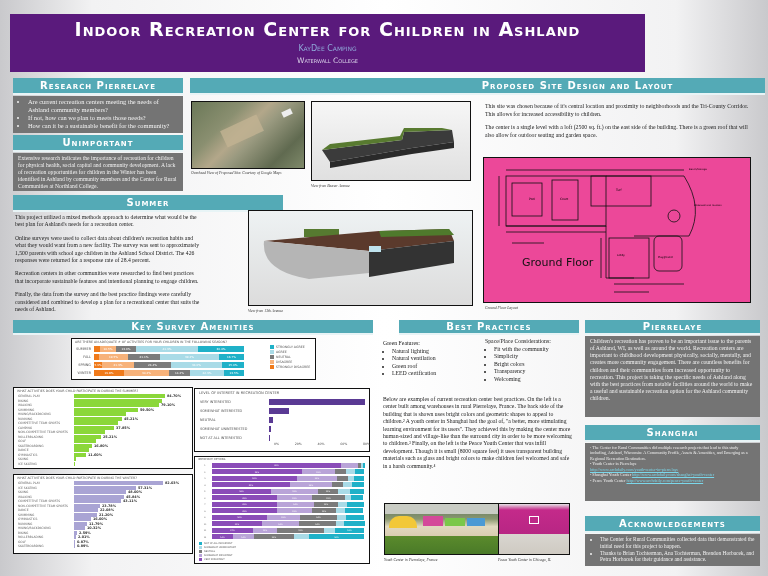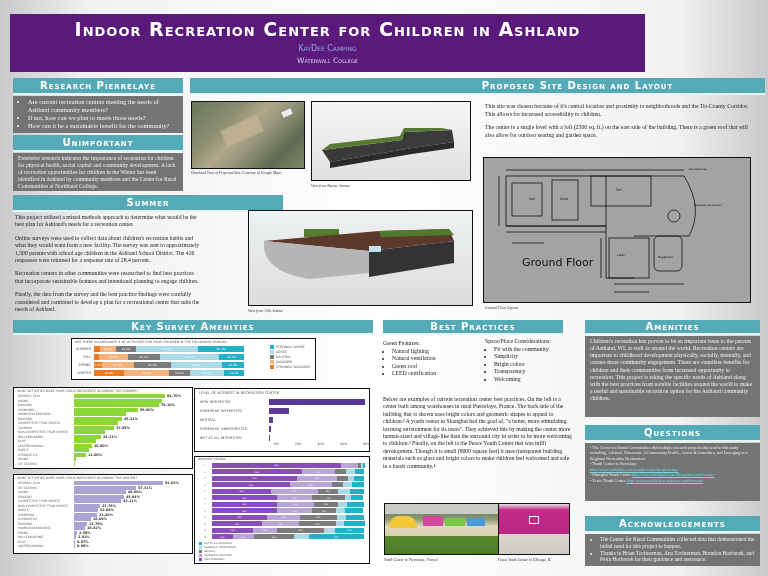--- a/index.html
+++ b/index.html
@@ -9,21 +9,21 @@
 .header{left:10px;top:14px;width:635px;height:58px;background:#5a1a7c}
 .title{width:100%;text-align:center;color:#fff;font-family:"DejaVu Sans",sans-serif;font-weight:bold;font-variant:small-caps;font-size:19px;letter-spacing:1px;padding-top:4px}
 .author{width:100%;text-align:center;color:#8fa8d8;font-family:"DejaVu Sans",sans-serif;font-variant:small-caps;font-size:8px;margin-top:4px}
 .college{width:100%;text-align:center;color:#d8d0e8;font-family:"DejaVu Sans",sans-serif;font-variant:small-caps;font-size:7.5px;margin-top:3px}
 .band{background:#54aab6;color:#fff;font-family:"DejaVu Sans",sans-serif;font-weight:bold;font-variant:small-caps;text-align:center;letter-spacing:1px;border-bottom:2px solid #e8f4f6}
 .gbox{background:#747474;color:#f2f2f2;font-size:6.4px;line-height:1.25;padding:2px 5px}
 .gbox ul{padding-left:10px}
 .txt{font-size:6.3px;line-height:1.3;color:#222}
 .txt p{margin-bottom:6px}
 .cap{font-size:3.8px;font-style:italic;color:#333}
-.frame{border:1.5px solid #111;background:#a3a3a3;overflow:hidden}
+.frame{border:1.5px solid #111;background:#ec4899;overflow:hidden}
 .chart{border:1.5px solid #111;background:#fff}
 .ctitle{font-family:"DejaVu Sans",sans-serif;font-size:3.2px;color:#555;text-transform:uppercase;padding:2px 4px}
 .hrow{display:flex;align-items:center;height:8px;margin:0 4px}
 .hlabel{width:45px;font-family:"DejaVu Sans",sans-serif;font-size:3.4px;color:#555;text-transform:uppercase;text-align:right;padding-right:3px}
 .seg{height:6px;font-family:"DejaVu Sans",sans-serif;font-size:2.8px;color:#fff;display:flex;align-items:center;justify-content:center}
 .legend-item{display:flex;align-items:center;font-family:"DejaVu Sans",sans-serif;font-size:3.2px;color:#555;text-transform:uppercase;margin-bottom:1px}
 .sw{width:4px;height:4px;margin-right:2px}
 .brow{display:flex;align-items:center;height:4.5px}
 .blabel{width:60px;font-family:"DejaVu Sans",sans-serif;font-size:3px;color:#666;text-transform:uppercase;padding-left:4px}
 .bar{height:3.6px}
@@ -497,21 +497,21 @@
         <span class="sw" style="width:3px;height:3px;background:#b9a4d8"></span>
         <span>Somewhat Important</span>
       </div>
     <div class="legend-item" style="font-size:2.4px">
         <span class="sw" style="width:3px;height:3px;background:#8a4cb8"></span>
         <span>Very Important</span>
       </div>
   </div>
 </div>
 
-<div class="abs band" style="left:383px;top:320px;width:180px;height:15px;font-size:10px;line-height:13px">Best Practices</div>
+<div class="abs band" style="left:399px;top:320px;width:180px;height:15px;font-size:10px;line-height:13px">Best Practices</div>
 <div class="abs txt" style="left:383px;top:340px;width:90px;font-size:5.8px">
   <div>Green Features:</div>
   <ul style="padding-left:9px">
     <li>Natural lighting</li>
     <li>Natural ventilation</li>
     <li>Green roof</li>
     <li>LEED certification</li>
   </ul>
 </div>
 <div class="abs txt" style="left:485px;top:338px;width:85px;font-size:5.8px">
@@ -532,24 +532,24 @@
   <div style="position:absolute;left:60px;top:14px;width:20px;height:8px;background:#7ac84a"></div>
   <div style="position:absolute;left:82px;top:14px;width:18px;height:8px;background:#4a9ad4"></div>
 </div>
 <div class="abs cap" style="left:384px;top:558px">Youth Center in Pierrelaye, France</div>
 
 <div class="abs frame" style="left:498px;top:503px;width:72px;height:52px;background:linear-gradient(180deg,#e6e2e6 0%,#c42a8a 12%,#b82684 60%,#d9d6d0 60%,#cfcac2 100%)">
   <div style="position:absolute;left:30px;top:12px;width:10px;height:8px;border:1px solid #fff"></div>
 </div>
 <div class="abs cap" style="left:498px;top:558px">Peace Youth Center in Chicago, IL</div>
 
-<div class="abs band" style="left:585px;top:320px;width:175px;height:15px;font-size:10px;line-height:13px">Amenities</div>
+<div class="abs band" style="left:585px;top:320px;width:175px;height:15px;font-size:10px;line-height:13px">Pierrelaye</div>
 <div class="abs gbox" style="left:585px;top:336px;width:175px;height:81px;font-size:5.7px">Children's recreation has proven to be an important issue to the parents of Ashland, WI, as well as around the world. Recreation centers are important to childhood development physically, socially, mentally, and creates more community engagement. There are countless benefits for children and their communities from increased opportunity to recreation. This project is taking the specific needs of Ashland along with the best practices from notable facilities around the world to make a useful and sustainable recreation option for the Ashland community children.</div>
 
-<div class="abs band" style="left:585px;top:425px;width:175px;height:17px;font-size:10px;line-height:15px">Questions</div>
+<div class="abs band" style="left:585px;top:425px;width:175px;height:17px;font-size:10px;line-height:15px">Shanghai</div>
 <div class="abs gbox" style="left:585px;top:443px;width:175px;height:58px;font-size:4.2px;line-height:1.3">
   <div>¹ The Center for Rural Communities did multiple research projects that lead to this study including, Ashland, Wisconsin: A Community Profile, Assets &amp; Amenities, and Emerging as a Regional Recreation Destination.</div>
   <div>² Youth Center in Pierrelaye</div>
   <a class="fn">http://www.archdaily.com/youth-center-in-pierrelaye</a>
   <div><span>³ Shanghai Youth Center</span> <a class="fn">http://www.archdaily.com/shanghai-youth-center</a></div>
   <div><span>⁴ Peace Youth Center</span> <a class="fn">http://www.archdaily.com/peace-youth-center</a></div>
 </div>
 
 <div class="abs band" style="left:585px;top:516px;width:175px;height:17px;font-size:10px;line-height:15px">Acknowledgements</div>
 <div class="abs gbox" style="left:585px;top:534px;width:175px;height:32px;font-size:5.4px">

